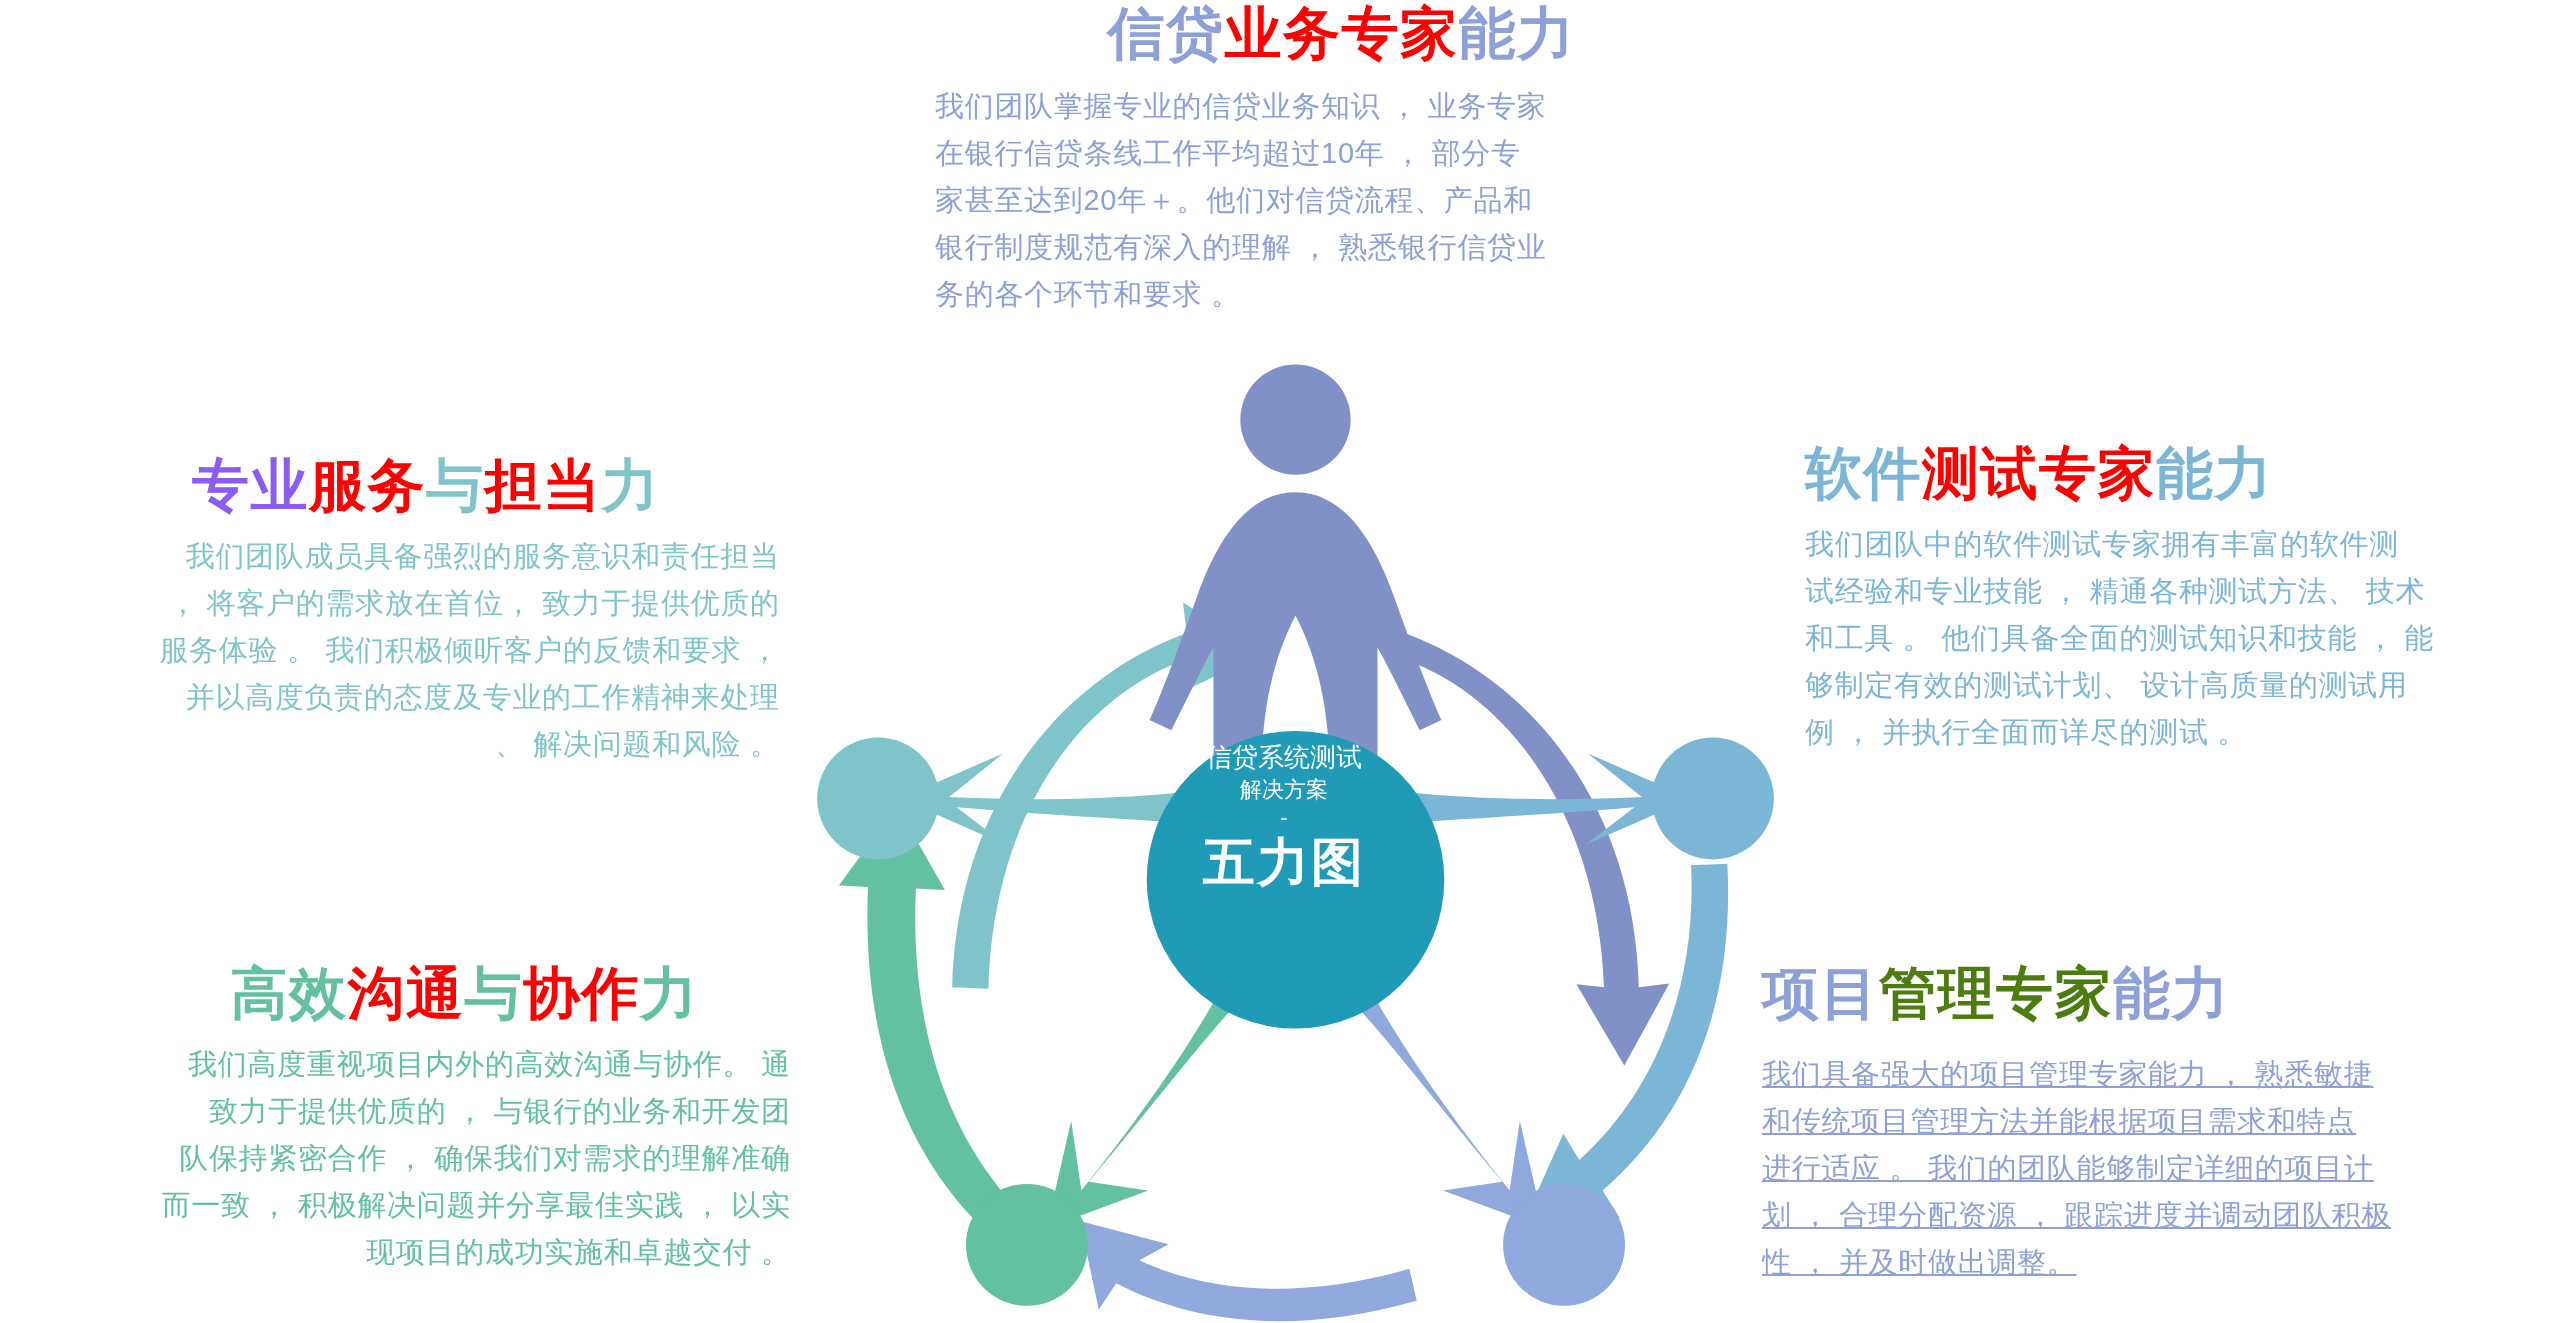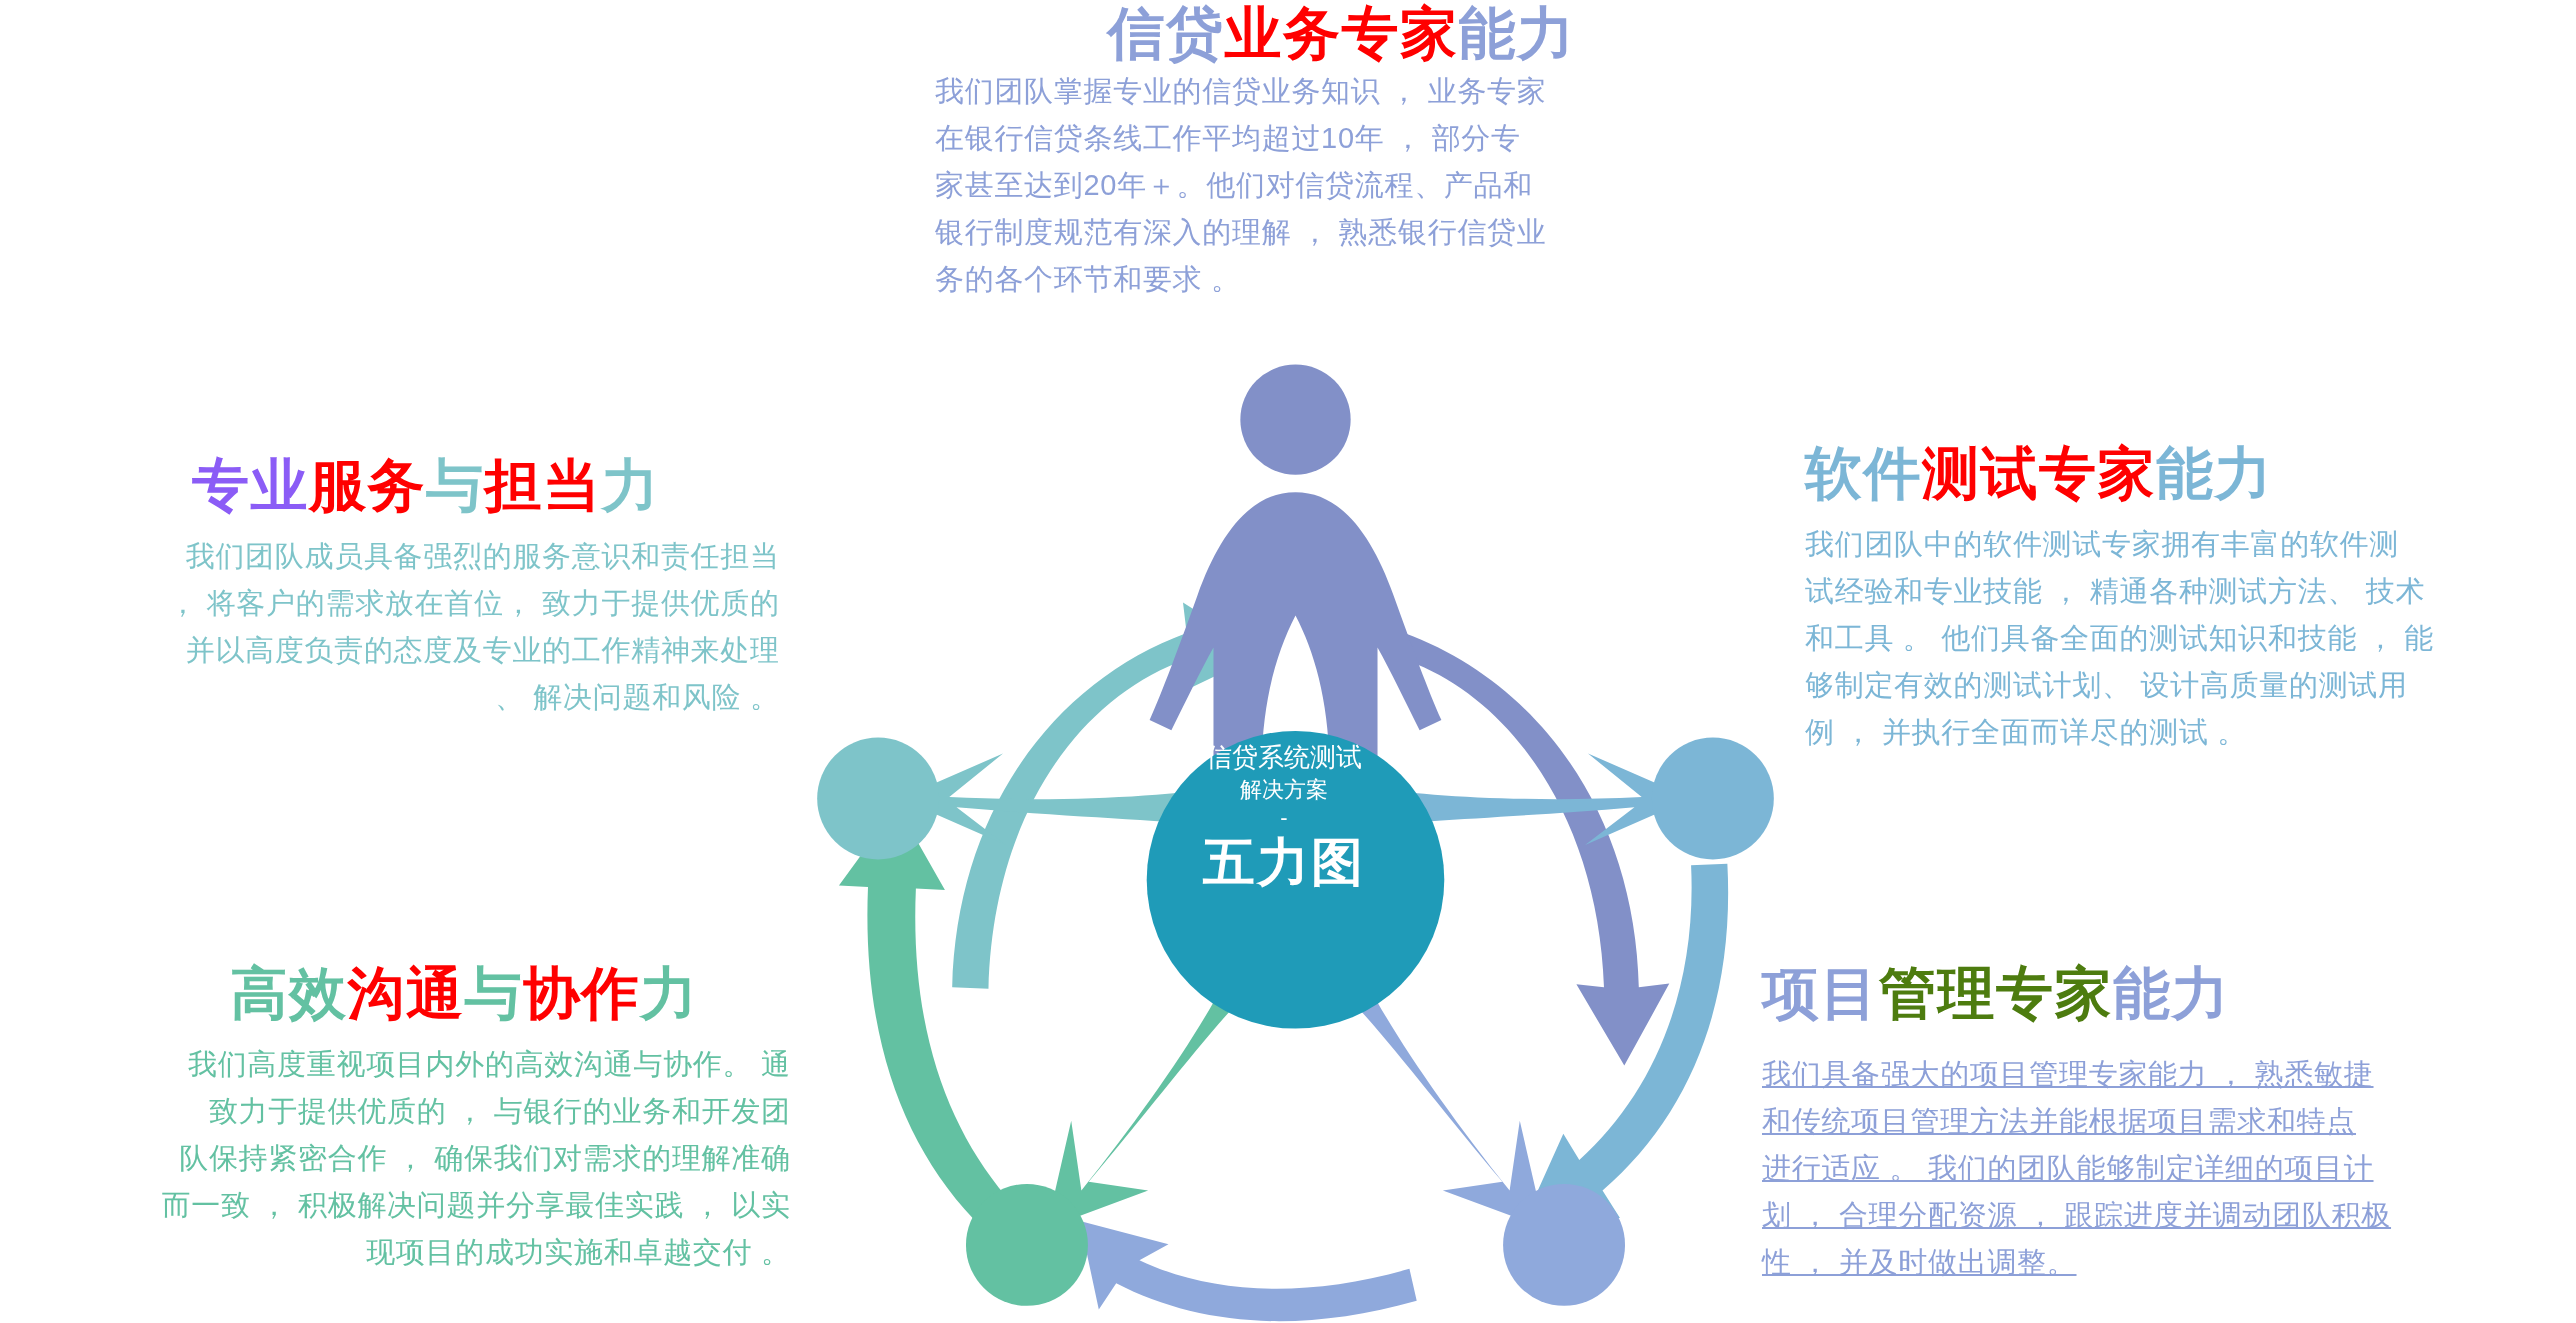--- a/index.html
+++ b/index.html
@@ -40,36 +40,37 @@
   .center-label .dash{font-size:22px;line-height:1.2;display:block;}
   .center-label .big{font-size:52px;font-weight:bold;line-height:1.2;display:block;letter-spacing:2.2px;}
 </style>
 </head>
 <body>
 
 <div class="block align-left" style="left:935px;top:4.4px;width:813px;">
   <div class="heading align-center" style="padding-left:0;">
     <span style="color:#8da0d8">信贷</span><span style="color:#ff0000">业务专家</span><span style="color:#8da0d8">能力</span>
   </div>
-  <div class="para align-left" style="color:#8da0d8;margin-top:4px;">
+  <div class="para align-left" style="color:#8da0d8;margin-top:19px;">
     <span class="ln">我们团队掌握专业的信贷业务知识 ， 业务专家</span>
     <span class="ln">在银行信贷条线工作平均超过10年 ， 部分专</span>
     <span class="ln">家甚至达到20年＋。他们对信贷流程、产品和</span>
     <span class="ln">银行制度规范有深入的理解 ， 熟悉银行信贷业</span>
     <span class="ln">务的各个环节和要求 。</span>
   </div>
 </div>
 
 <div class="block" style="left:0px;top:456px;width:787px;">
   <div class="heading align-center" style="padding-left:65px;">
     <span style="color:#8b5cf6">专业</span><span style="color:#ff0000">服务</span><span style="color:#7ec4c9">与</span><span style="color:#ff0000">担当</span><span style="color:#7ec4c9">力</span>
   </div>
   <div class="para align-right" style="color:#7ec4c9;margin-top:17.4px;padding-right:7.3px;">
     <span class="ln">我们团队成员具备强烈的服务意识和责任担当</span>
     <span class="ln">， 将客户的需求放在首位， 致力于提供优质的</span>
+    <span class="ln">服务体验 。 我们积极倾听客户的反馈和要求 ，</span>
     <span class="ln">并以高度负责的态度及专业的工作精神来处理</span>
     <span class="ln">、 解决问题和风险 。</span>
   </div>
 </div>
 
 <div class="block" style="left:0px;top:964px;width:798px;">
   <div class="heading align-center" style="padding-left:131px;">
     <span style="color:#63c1a2">高效</span><span style="color:#ff0000">沟通</span><span style="color:#63c1a2">与</span><span style="color:#ff0000">协作</span><span style="color:#63c1a2">力</span>
   </div>
   <div class="para align-right" style="color:#63c1a2;margin-top:17.4px;padding-right:7.3px;">

